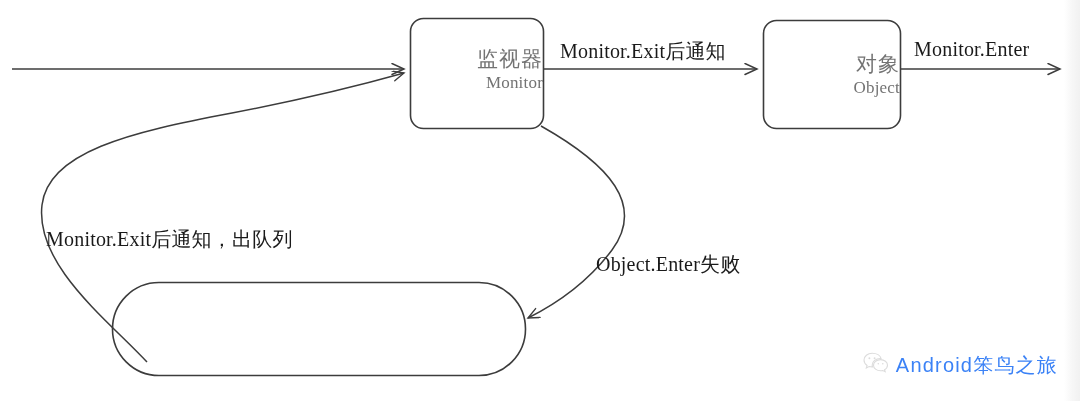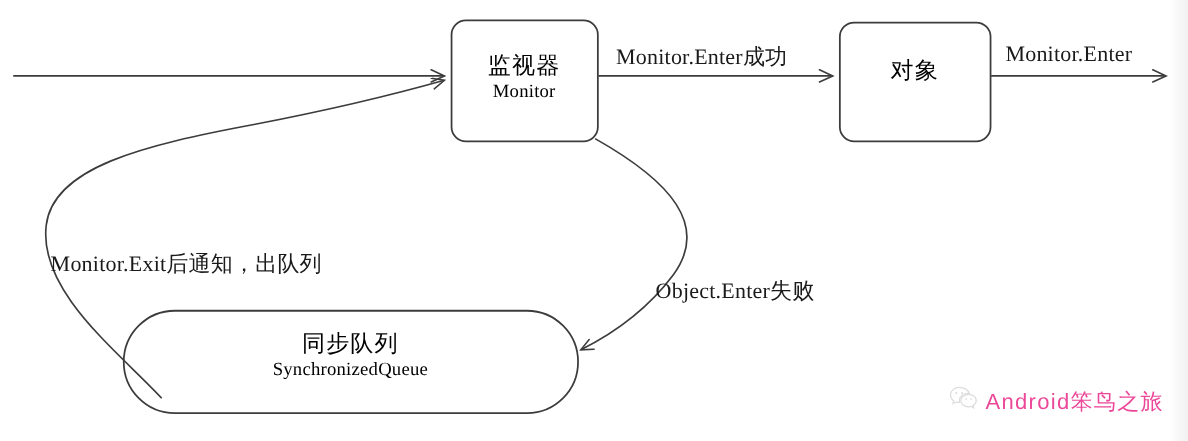--- a/index.html
+++ b/index.html
@@ -20,22 +20,22 @@
   }
   #diagram-svg {
     position: absolute;
     left: 0;
     top: 0;
     width: 1080px;
     height: 401px;
   }
   .node-label {
     position: absolute;
-    text-align: center;
-    color: #000000;
+    text-align: right;
+    color: #737373;
     line-height: 1.22;
     white-space: nowrap;
     pointer-events: none;
   }
   .node-label .cn {
     display: block;
     font-size: 21px;
     letter-spacing: 1px;
   }
   .node-label .en {
@@ -57,21 +57,21 @@
     display: flex;
     align-items: center;
     gap: 7px;
     color: #d9d9d9;
     font-size: 20px;
     letter-spacing: 1.2px;
     font-family: "Liberation Sans", "DejaVu Sans", sans-serif;
     user-select: none;
   }
   #watermark .wm-text {
-    color: #ec4899;
+    color: #3b82f6;
   }
   #right-band {
     position: absolute;
     top: 0;
     right: 0;
     width: 16px;
     height: 401px;
     background: linear-gradient(to right, rgba(0,0,0,0) 0%, rgba(0,0,0,0.035) 55%, rgba(0,0,0,0.055) 100%);
     pointer-events: none;
   }
@@ -108,29 +108,26 @@
     <path d="M 147 362 C 108 320, 35 265, 42 205 C 48 152, 130 132, 232 113 C 310 98, 372 82, 404 73" fill="none" stroke="#3c3c3c" stroke-width="1.5" marker-end="url(#arrowOpenSm)"></path>
   </svg>
 
   <div class="node-label" style="left:410px; top:47px; width:133px;">
     <span class="cn">监视器</span>
     <span class="en">Monitor</span>
   </div>
 
   <div class="node-label" style="left:763px; top:52px; width:137px;">
     <span class="cn">对象</span>
-  </div>
-
-  <div class="node-label" style="left:112px; top:300px; width:413px;">
-    <span class="cn">同步队列</span>
-    <span class="en">SynchronizedQueue</span>
+    <span class="en">Object</span>
   </div>
 
 
-  <div class="edge-label" style="left:560px; top:38px;">Monitor.Enter成功</div>
+
+  <div class="edge-label" style="left:560px; top:38px;">Monitor.Exit后通知</div>
 
   <div class="edge-label" style="left:914px; top:38px;">Monitor.Enter</div>
 
   <div class="edge-label" style="left:596px; top:251px;">Object.Enter失败</div>
 
   <div class="edge-label" style="left:46px; top:226px;">Monitor.Exit后通知，出队列</div>
 
   <div id="watermark">
     <span style="display:inline-block;">
       <svg width="26" height="22" viewBox="0 0 26 22" xmlns="http://www.w3.org/2000/svg">

